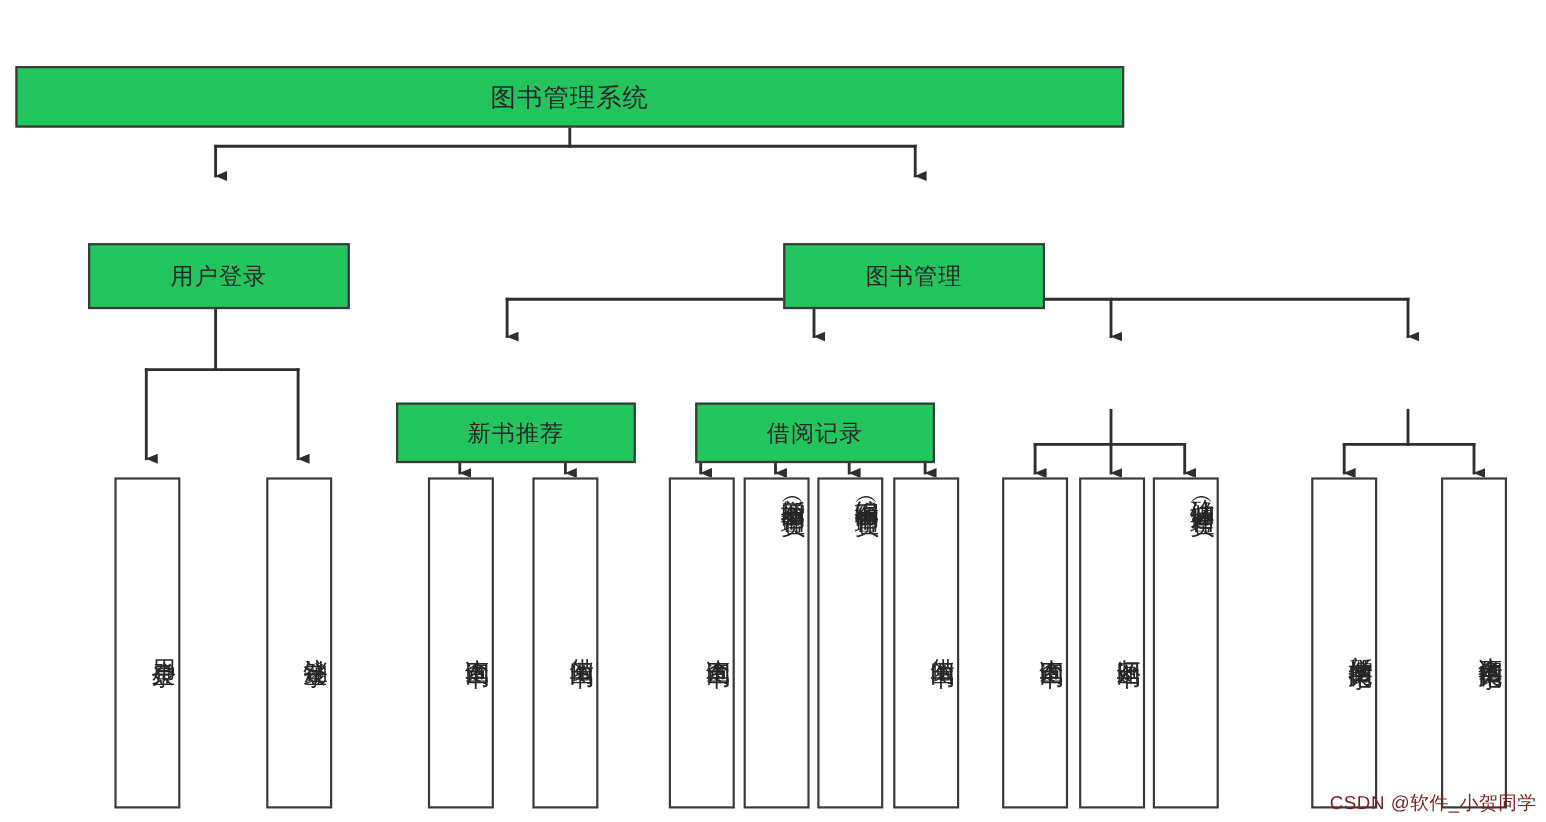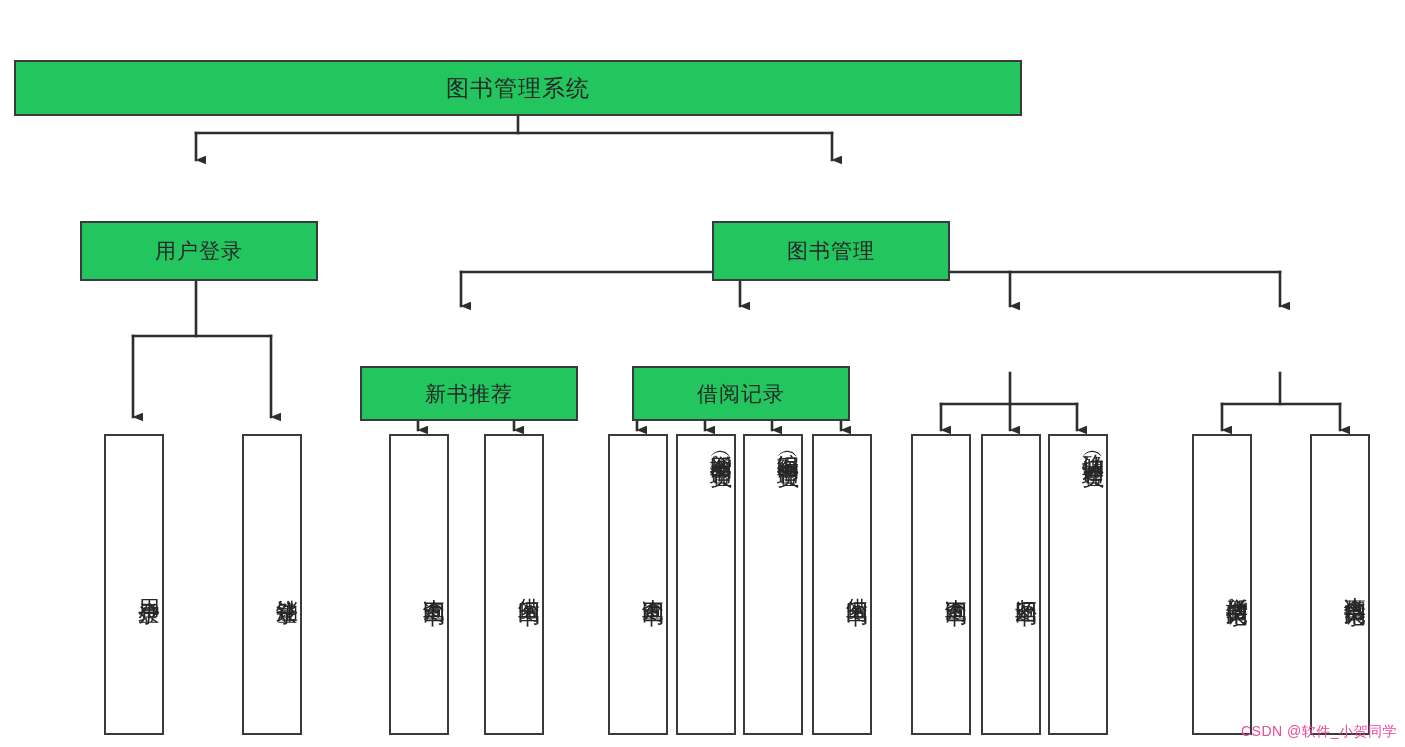--- a/index.html
+++ b/index.html
@@ -53,22 +53,22 @@
     width:100%;height:100%;
     display:flex;
     align-items:flex-start;
     justify-content:center;
   }
   .leaf.center .vwrap{align-items:center;}
 
   .watermark{
     position:absolute;
     right:8px;bottom:6px;
-    font-size:14px;
-    color:#ec4899;
+    font-size:17px;
+    color:#7f1d1d;
     letter-spacing:0.5px;
     white-space:nowrap;
   }
 </style>
 </head>
 <body>
 
 <div id="diagram-root">
 
   <svg class="connectors" viewBox="0 0 1405 747" xmlns="http://www.w3.org/2000/svg">

